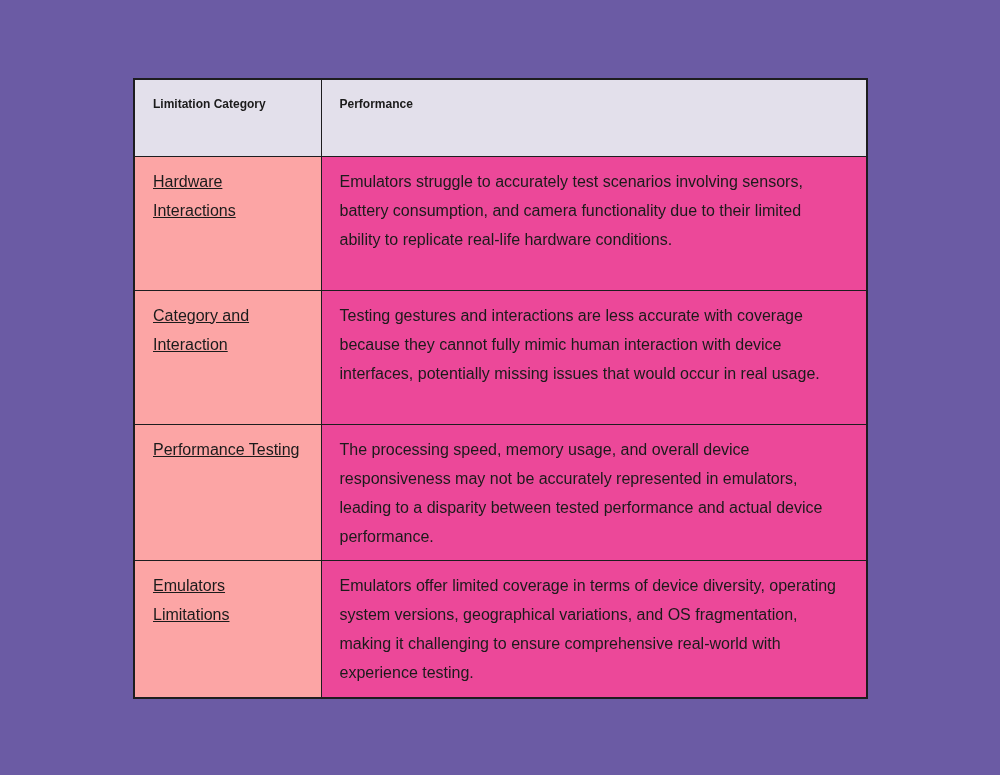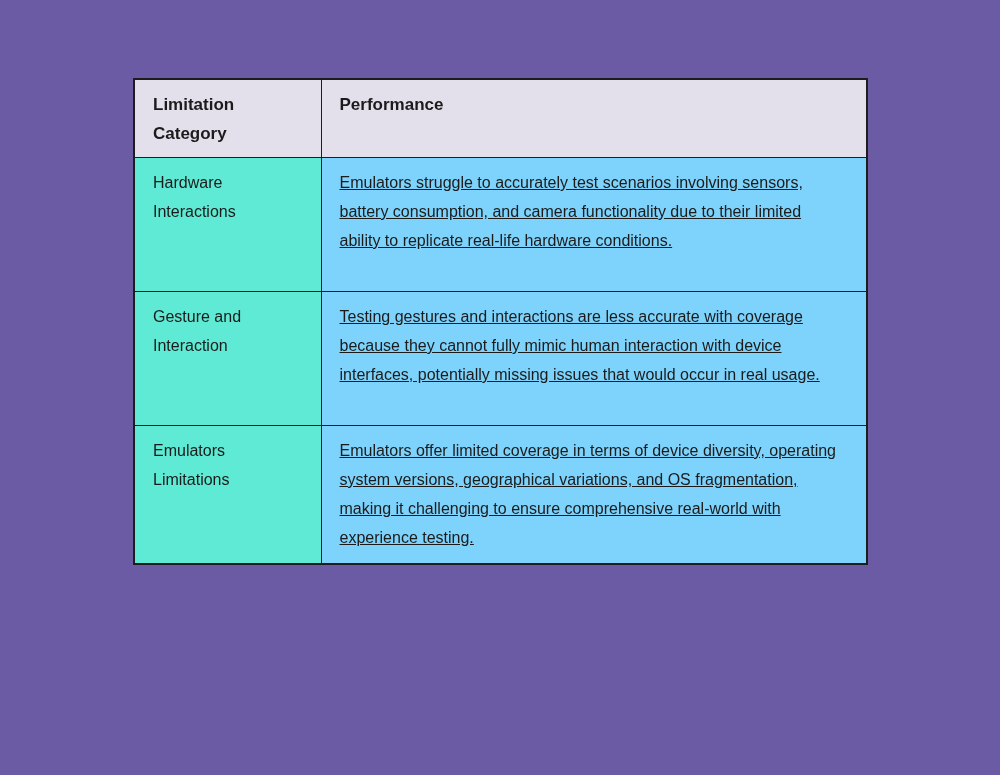--- a/index.html
+++ b/index.html
@@ -33,31 +33,31 @@
     font-size: 16px;
     line-height: 29px;
     font-weight: 400;
     word-wrap: break-word;
   }
   .limitations-table col.col-category { width: 187px; }
   .limitations-table col.col-description { width: 546px; }
 
   .limitations-table thead th {
     background: #e3e0eb;
-    font-size: 17px;
+    font-size: 12px;
     font-weight: 700;
     height: 77px;
     box-sizing: border-box;
   }
   .limitations-table tbody td.cat {
-    background: #5eead4;
+    background: #fca5a5;
+    text-decoration: underline;
   }
   .limitations-table tbody td.desc {
-    background: #7dd3fc;
-    text-decoration: underline;
+    background: #ec4899;
   }
   .limitations-table tbody tr.row-std { height: 134px; }
   .limitations-table tbody tr.row-last { height: 138px; }
 </style>
 </head>
 <body>
 
 <table class="limitations-table">
   <colgroup>
     <col class="col-category">
@@ -68,21 +68,25 @@
       <th>Limitation Category</th>
       <th>Performance</th>
     </tr>
   </thead>
   <tbody>
     <tr class="row-std">
       <td class="cat">Hardware Interactions</td>
       <td class="desc">Emulators struggle to accurately test scenarios involving sensors, battery consumption, and camera functionality due to their limited ability to replicate real-life hardware conditions.</td>
     </tr>
     <tr class="row-std">
-      <td class="cat">Gesture and Interaction</td>
+      <td class="cat">Category and Interaction</td>
       <td class="desc">Testing gestures and interactions are less accurate with coverage because they cannot fully mimic human interaction with device interfaces, potentially missing issues that would occur in real usage.</td>
+    </tr>
+    <tr class="row-std">
+      <td class="cat">Performance Testing</td>
+      <td class="desc">The processing speed, memory usage, and overall device responsiveness may not be accurately represented in emulators, leading to a disparity between tested performance and actual device performance.</td>
     </tr>
     <tr class="row-last">
       <td class="cat">Emulators Limitations</td>
       <td class="desc">Emulators offer limited coverage in terms of device diversity, operating system versions, geographical variations, and OS fragmentation, making it challenging to ensure comprehensive real-world with experience testing.</td>
     </tr>
   </tbody>
 </table>
 
 </body></html>

